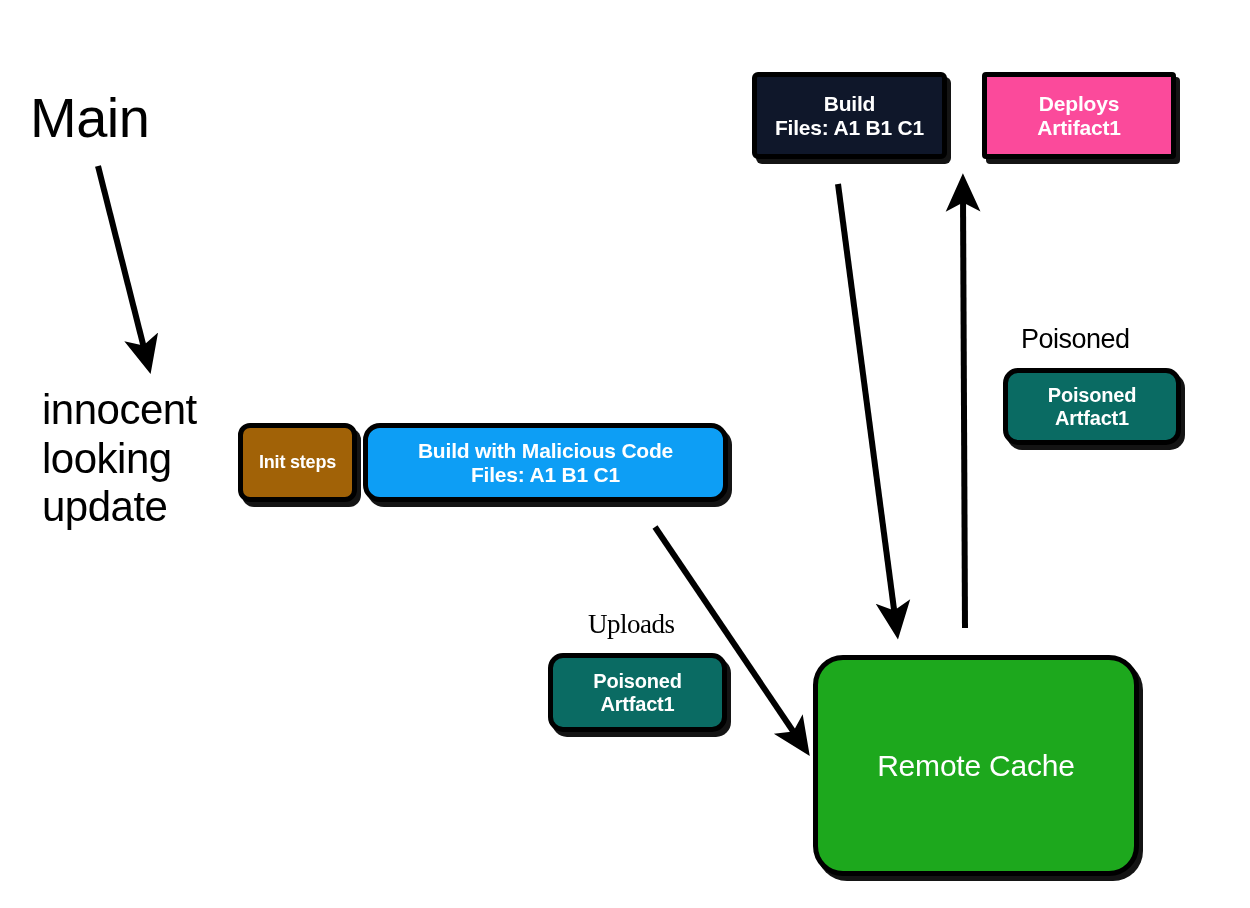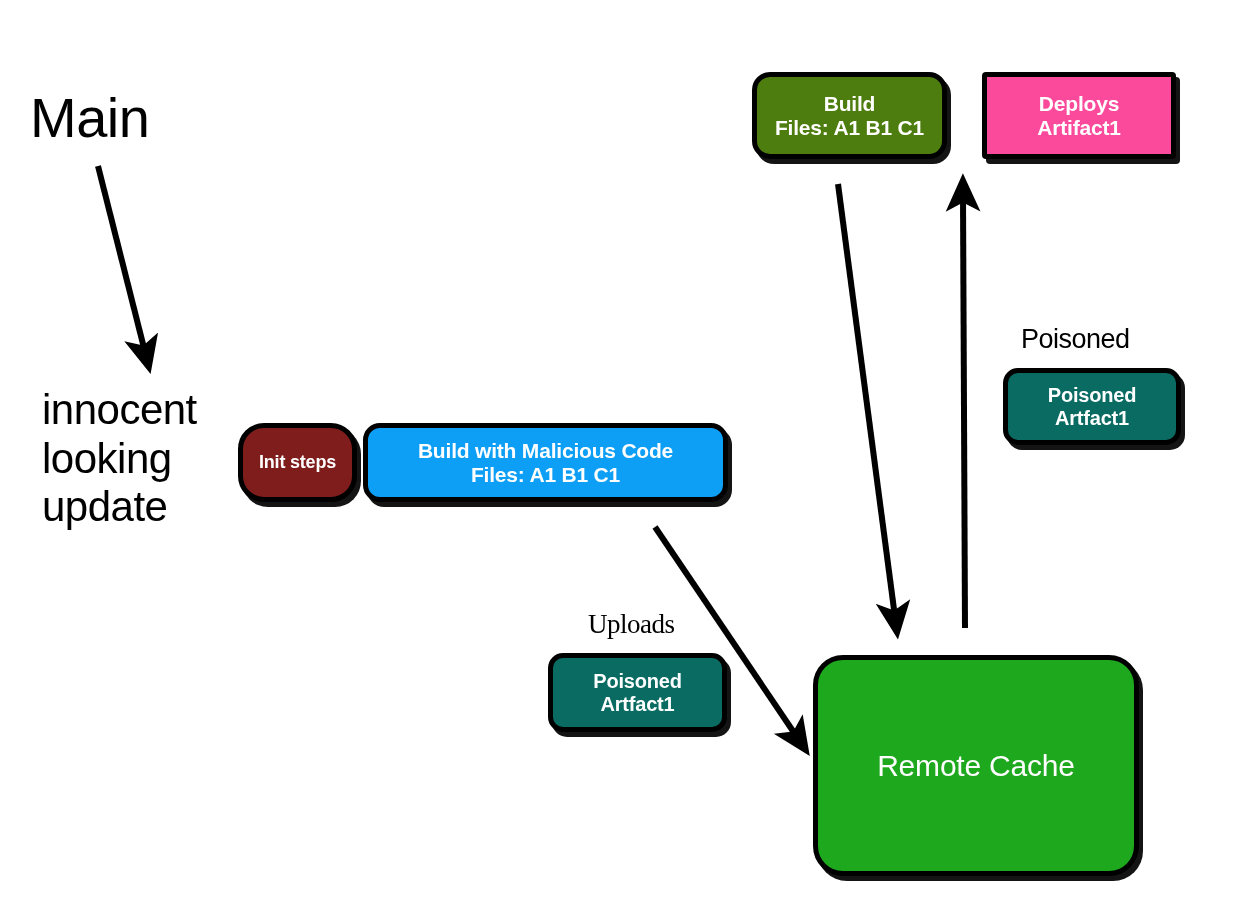--- a/index.html
+++ b/index.html
@@ -54,37 +54,37 @@
 
   
   #n-init-validation {
     left: 197px; top: 72px; width: 536px; height: 87px;
     background: #ef7a10;
     font-size: 21px;
     border-radius: 20px;
   }
   #n-build-main {
     left: 752px; top: 72px; width: 195px; height: 87px;
-    background: #4d7c0f;
+    background: #0f172a;
     font-size: 21px;
-    border-radius: 18px;
+    border-radius: 6px;
   }
   #n-deploys {
     left: 982px; top: 72px; width: 194px; height: 87px;
     background: #fb4a9b;
     font-size: 21px;
     border-radius: 4px;
   }
 
   
   #n-init-steps {
     left: 238px; top: 423px; width: 119px; height: 79px;
-    background: #7f1d1d;
+    background: #a16207;
     font-size: 18px;
-    border-radius: 26px;
+    border-radius: 12px;
   }
   #n-build-malicious {
     left: 363px; top: 423px; width: 365px; height: 79px;
     background: #0d9ef5;
     font-size: 21px;
     border-radius: 17px;
     align-items: center;
   }
 
   

